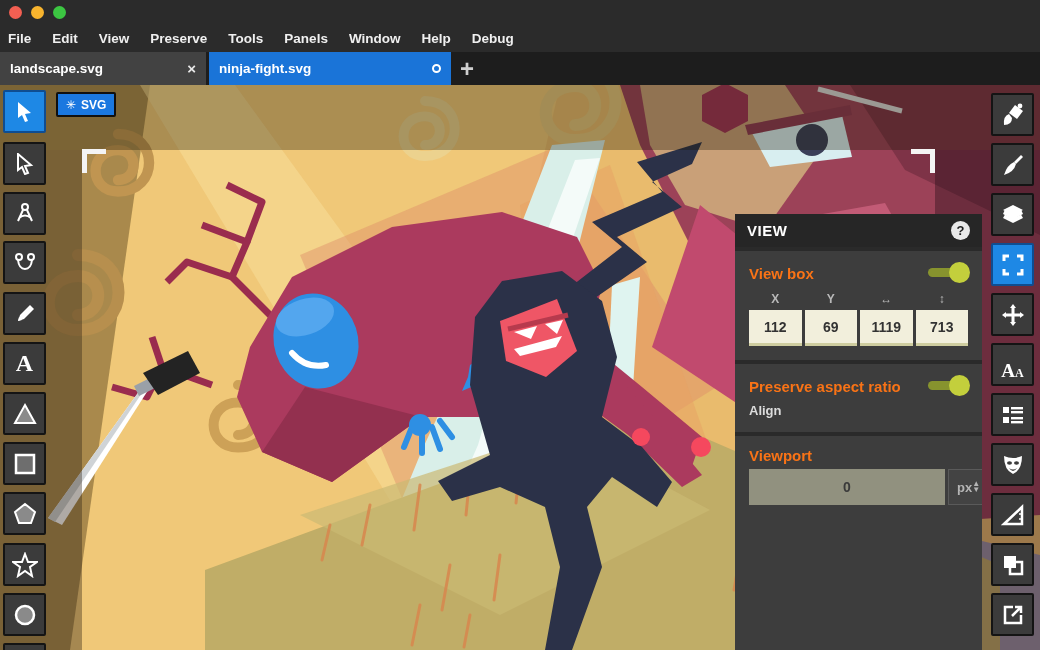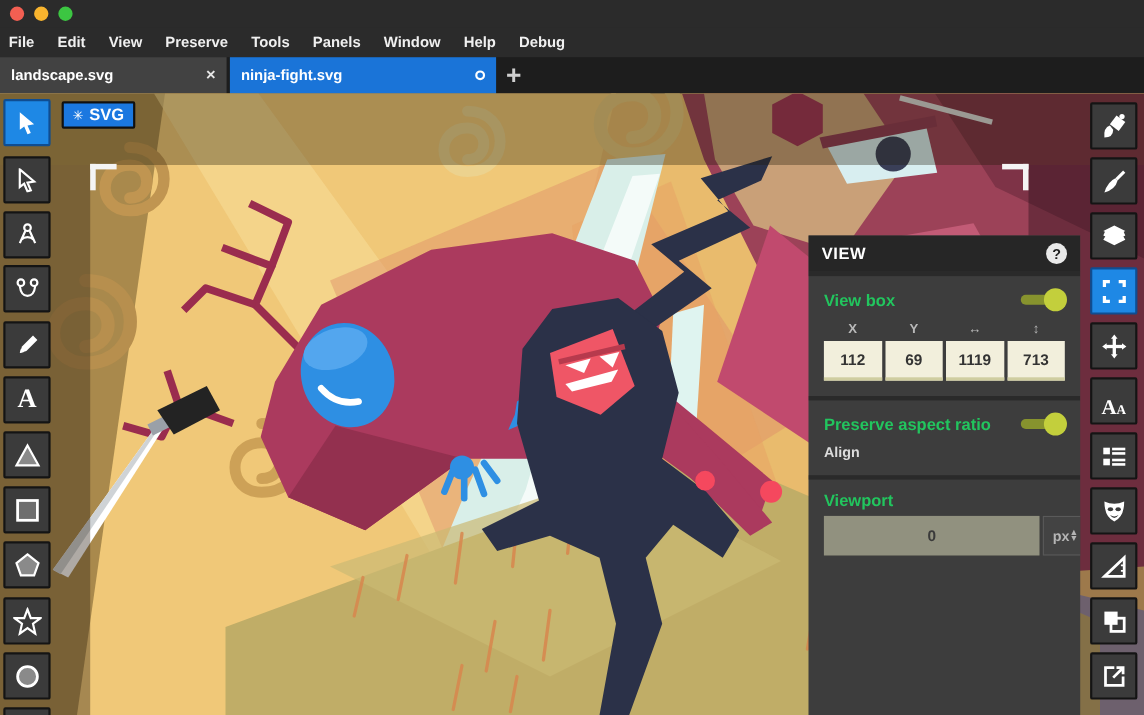--- a/index.html
+++ b/index.html
@@ -30,42 +30,42 @@
 
   
   .vb-corner { position:absolute; width:24px; height:24px; }
   .vb-corner.tl { left:82px; top:64px; border-left:5px solid #f4f4f4; border-top:5px solid #f4f4f4; }
   .vb-corner.tr { left:911px; top:64px; border-right:5px solid #f4f4f4; border-top:5px solid #f4f4f4; }
 
   
   .svg-badge { position:absolute; left:56px; top:7px; height:25px; background:#1b78e0; border:2px solid #101010;
                border-radius:2px; display:flex; align-items:center; gap:5px; padding:0 8px; }
   .svg-badge .glyph { color:#fff; font-size:12px; }
-  .svg-badge .txt { color:#fff; font-size:15px; font-weight:bold; }
+  .svg-badge .txt { color:#fff; font-size:12px; font-weight:bold; }
 
   
   .toolcol { position:absolute; top:0; }
   .toolcol.left { left:3px; } .toolcol.right { left:991px; }
   .toolbtn { position:absolute; width:43px; height:43px; background:#3b3b3b; border:2px solid #141414;
              border-radius:2px; display:flex; align-items:center; justify-content:center; }
   .toolbtn.active { background:#1e88e5; border-color:#0f4d91; }
   .toolbtn svg { display:block; }
   .toolbtn .tA { color:#fff; font-size:24px; font-weight:bold; font-family:"Liberation Serif", serif; }
   .toolbtn .tAa { color:#fff; font-size:19px; font-weight:bold; font-family:"Liberation Serif", serif;margin-top:12px; }
 
   
   .panel { position:absolute; left:735px; top:129px; width:247px; height:436px; background:#3d3d3d; overflow:hidden; }
   .panel-header { height:33px; background:#262626; display:flex; align-items:center; justify-content:space-between; padding:0 12px; }
   .panel-title { color:#fff; font-size:15px; font-weight:bold; letter-spacing:.5px; }
   .help-btn { width:19px; height:19px; border-radius:50%; background:#e9e9e9; color:#1d1d1d; font-size:13px; font-weight:bold;
               display:flex; align-items:center; justify-content:center; }
   .divider { height:4px; background:#2a2a2a; }
   .section { padding:11px 14px 14px; }
   .sec-row { display:flex; align-items:center; justify-content:space-between; }
-  .sec-title { color:#22c55e; font-size:15px; font-weight:bold; }
+  .sec-title { color:#f97316; font-size:15px; font-weight:bold; }
   .sub-label { color:#dcdcdc; font-size:13px; font-weight:bold; margin-top:6px; }
 
   .toggle { position:relative; width:40px; height:22px; }
   .toggle .track { position:absolute; left:0; right:0; top:6px; height:9px; border-radius:5px; }
   .toggle .knob { position:absolute; top:0; width:21px; height:21px; border-radius:50%; }
   .toggle.on .track { background:#87932e; }
   .toggle.on .knob { right:-2px; background:#c3cf3c; }
   .toggle.off .track { background:#9a9a9a; }
   .toggle.off .knob { left:-2px; background:#e2e2e2; }
 

